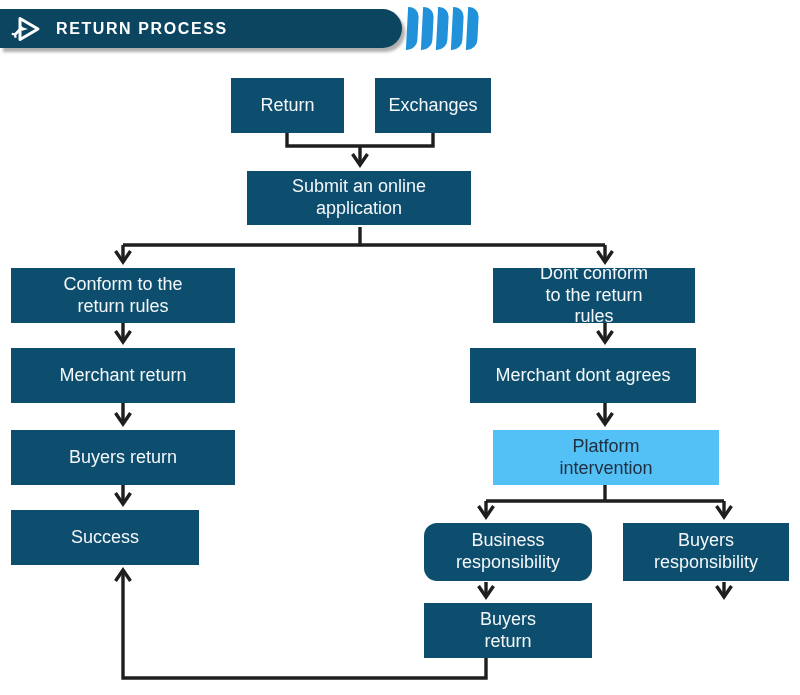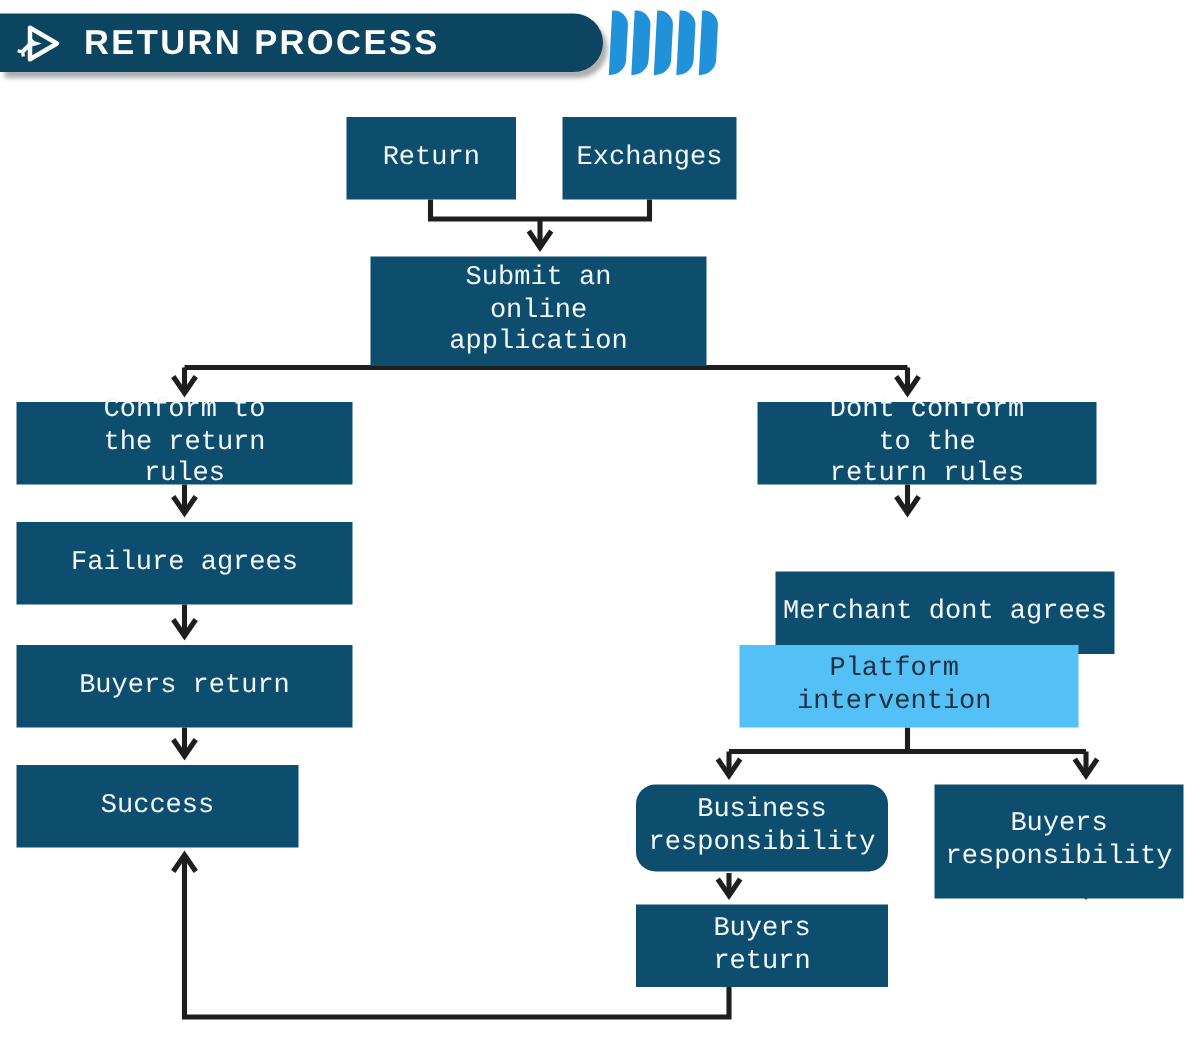--- a/index.html
+++ b/index.html
@@ -13,39 +13,38 @@
   
   .banner-pill{
     position:absolute;left:0;top:9px;width:402px;height:39px;
     background:#0c4560;
     border-radius:0 20px 20px 0;
     display:flex;align-items:center;
     box-shadow:3px 4px 3px rgba(110,110,110,.55);
   }
   .banner-logo{margin-left:9px;flex:0 0 auto;}
   .banner-title{
-    color:#ffffff;font-weight:bold;font-size:23px;
+    color:#ffffff;font-weight:bold;font-size:16px;
     letter-spacing:1.6px;margin-left:13px;white-space:nowrap;
   }
   .chevrons{position:absolute;left:407px;top:7px;display:flex;gap:4px;}
   .chev{
     width:11px;height:43px;background:#2191d9;
     border-radius:0 10px 10px 0;
     transform:skewX(-3deg);
   }
   
   .flow{position:absolute;left:0;top:0;width:800px;height:695px;}
   .edges{position:absolute;left:0;top:0;}
   .node{
     position:absolute;
     background:#0d4e6e;color:#f4f7f9;
     display:flex;align-items:center;justify-content:center;
     text-align:center;font-size:18px;line-height:1.22;
     box-sizing:border-box;
-    font-family:Liberation Mono, monospace;
   }
   .node.highlight{background:#53c0f6;color:#203040;justify-content:flex-end;}
 </style>
 </head>
 <body>
 
 <div class="canvas">
 
   <div class="banner-pill">
     <svg class="banner-logo" width="34" height="34" viewBox="0 0 34 34">
@@ -100,57 +99,57 @@
   <div class="flow">
 
     <div class="node" style="left:231px;top:78px;width:113px;height:55px;">
       <span>Return</span>
     </div>
 
     <div class="node" style="left:375px;top:78px;width:116px;height:55px;">
       <span>Exchanges</span>
     </div>
 
-    <div class="node" style="left:247px;top:171px;width:224px;height:73px;padding:0 30px;">
+    <div class="node" style="left:247px;top:171px;width:224px;height:54px;padding:0 30px;">
       <span>Submit an online application</span>
     </div>
 
     <div class="node" style="left:11px;top:268px;width:224px;height:55px;padding:0 42px;">
       <span>Conform to the return rules</span>
     </div>
 
     <div class="node" style="left:11px;top:348px;width:224px;height:55px;">
-      <span>Failure agrees</span>
+      <span>Merchant return</span>
     </div>
 
     <div class="node" style="left:11px;top:430px;width:224px;height:55px;">
       <span>Buyers return</span>
     </div>
 
     <div class="node" style="left:11px;top:510px;width:188px;height:55px;">
       <span>Success</span>
     </div>
 
-    <div class="node" style="left:505px;top:268px;width:226px;height:55px;padding:0 44px;">
+    <div class="node" style="left:493px;top:268px;width:202px;height:55px;padding:0 44px;">
       <span>Dont conform to the return rules</span>
     </div>
 
-    <div class="node" style="left:517px;top:348px;width:226px;height:55px;margin-top:33px;">
+    <div class="node" style="left:470px;top:348px;width:226px;height:55px;">
       <span>Merchant dont agrees</span>
     </div>
 
     <div class="node highlight" style="left:493px;top:430px;width:226px;height:55px;padding:0 58px;">
       <span>Platform intervention</span>
     </div>
 
     <div class="node" style="left:424px;top:523px;width:168px;height:58px;padding:0 12px;border-radius:13px;">
       <span>Business responsibility</span>
     </div>
 
-    <div class="node" style="left:623px;top:523px;width:166px;height:76px;padding:0 12px;">
+    <div class="node" style="left:623px;top:523px;width:166px;height:58px;padding:0 12px;">
       <span>Buyers responsibility</span>
     </div>
 
     <div class="node" style="left:424px;top:603px;width:168px;height:55px;padding:0 50px;">
       <span>Buyers return</span>
     </div>
 
 
   </div>
 </div>

